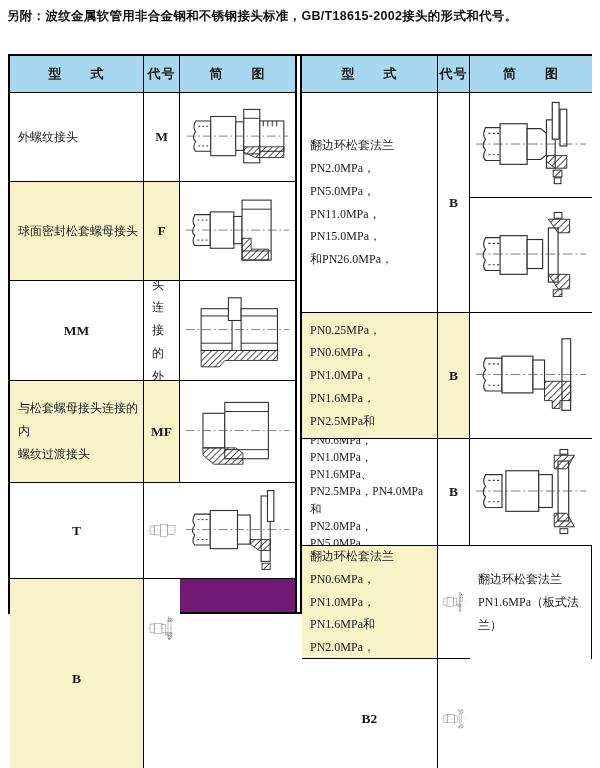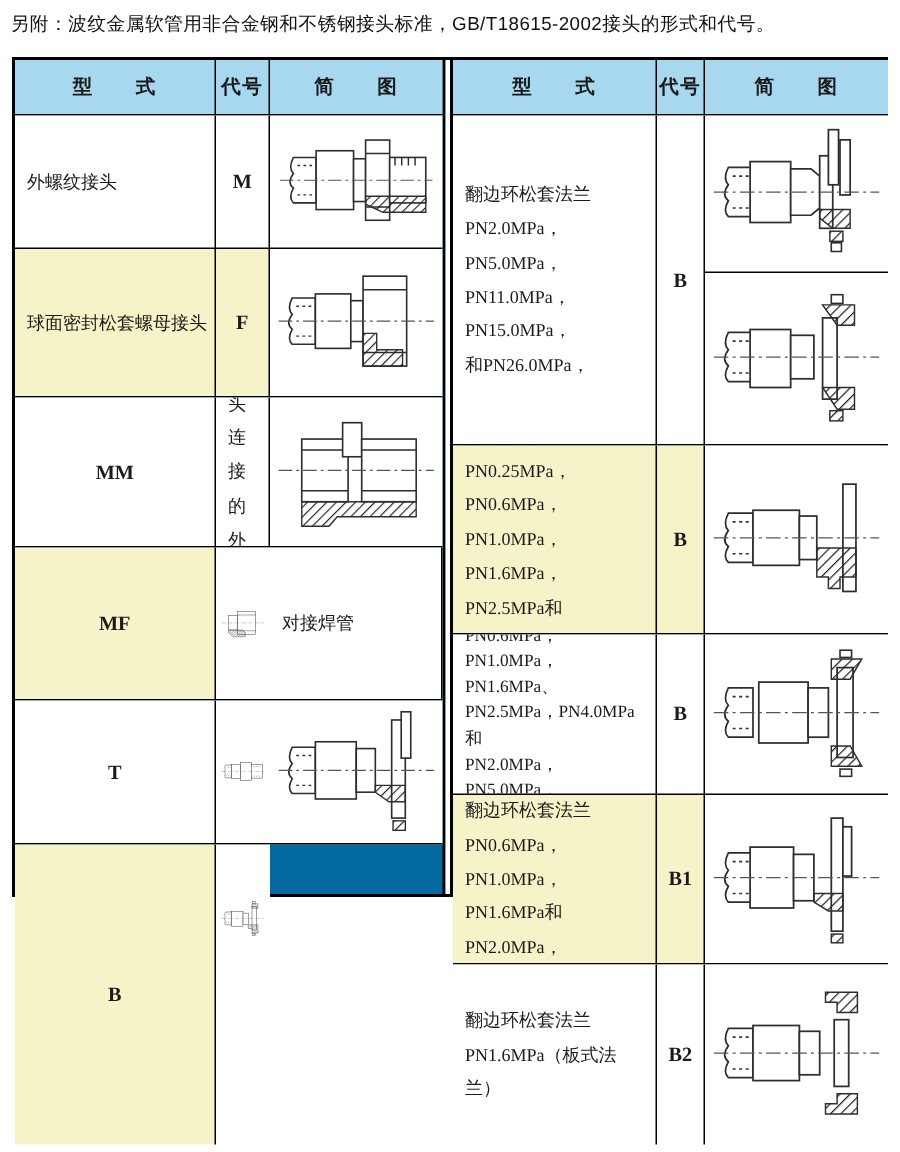--- a/index.html
+++ b/index.html
@@ -1,23 +1,23 @@
 <!DOCTYPE html>
 <html><head>
 <meta charset="utf-8">
 <style>
   * { box-sizing: border-box; margin: 0; padding: 0; }
   html,body { width:600px; height:768px; background:#fff; overflow:hidden;
     font-family:"Liberation Serif","DejaVu Serif",serif; color:#1a1a1a; }
   .page { position:relative; width:600px; height:768px; background:#fff; }
   .title { position:absolute; left:7px; top:8px; width:586px;
     font-family:"Liberation Sans","DejaVu Sans",sans-serif;
-    font-weight:normal; font-size:12.5px; letter-spacing:.3px; color:#111; }
-  .table-outer { position:absolute; left:8px; top:38px; width:584px; height:560px;
-    border:2px solid #000; background:#0369a1; display:flex; }
+    font-weight:bold; font-size:12.5px; letter-spacing:.3px; color:#111; }
+  .table-outer { position:absolute; left:8px; top:54px; width:584px; height:560px;
+    border:2px solid #000; background:#701a75; display:flex; }
   .gap { width:3px; background:#fff; flex:none; }
   .half { display:grid; height:100%; }
   .half.left  { width:287px; border-right:2px solid #000;
     grid-template-columns:134px 36px 115px;
     grid-template-rows:37px 89px 99px 100px 102px 96px 99px 101px; }
   .half.right { width:292px; border-left:2px solid #000;
     grid-template-columns:136px 32px 122px;
     grid-template-rows:37px 105px 115px 126px 107px 113px 120px; }
   .cell { border-right:1px solid #000; border-bottom:1px solid #000;
     overflow:hidden; background:#fff; }
@@ -106,32 +106,33 @@
           <rect class="fw" x="20" y="22" width="34" height="46"></rect>
           <path class="ln" d="M20 30 H54 M20 60 H54"></path>
           <rect class="fw" x="50" y="10" width="14" height="25"></rect>
           <rect class="fw" x="64" y="22" width="40" height="46"></rect>
           <path class="ln" d="M64 30 H104 M64 60 H104"></path>
           <path class="ht" d="M20 68 H104 V79 H46 L40 86 H20 Z"></path>
           <use href="#cline"></use>
         </svg>
       </div>
 
+      <div class="cell t hl">与松套螺母接头连接的内
+螺纹过渡接头</div>
       <div class="cell c hl">MF</div>
       <div class="cell d lastcol">
         <svg class="dg" viewBox="0 0 120 92" preserveAspectRatio="xMidYMid meet">
           <rect class="fw" x="22" y="26" width="24" height="38"></rect>
           <rect class="fw" x="46" y="14" width="48" height="62"></rect>
           <path class="ln" d="M46 24 H94 M46 66 H94"></path>
           <path class="ht" d="M22 64 H58 L66 70 V82 H34 L22 72 Z"></path>
           <use href="#cline"></use>
         </svg>
       </div>
 
-      <div class="cell t">对接焊管</div>
       <div class="cell c">T</div>
       <div class="cell d lastcol">
         <svg class="dg" viewBox="0 0 120 92" preserveAspectRatio="xMidYMid meet">
           <use href="#pipe"></use>
           <rect class="fw" x="30" y="26" width="24" height="38"></rect>
           <rect class="fw" x="54" y="21" width="28" height="48"></rect>
           <rect class="fw" x="82" y="27" width="30" height="36"></rect>
           <path class="ln" stroke-dasharray="2 2.5" d="M86 32 h22 M86 58 h22"></path>
           <use href="#cline"></use>
         </svg>
@@ -239,21 +240,20 @@
           <path class="ht" d="M84 82 H105 L97 68 H84 Z"></path>
           <rect class="ln" x="90" y="2" width="8" height="5"></rect>
           <rect class="ln" x="90" y="84" width="8" height="5"></rect>
           <use href="#cline"></use>
         </svg>
       </div>
 
       <div class="cell t hl">翻边环松套法兰
 PN0.6MPa，PN1.0MPa，
 PN1.6MPa和PN2.0MPa，</div>
-      <div class="cell c hl">B1</div>
       <div class="cell d lastcol">
         <svg class="dg" viewBox="0 0 120 92" preserveAspectRatio="xMidYMid meet">
           <use href="#pipe"></use>
           <rect class="fw" x="28" y="24" width="30" height="42"></rect>
           <rect class="fw" x="58" y="29" width="14" height="32"></rect>
           <rect class="fw" x="84" y="4" width="8" height="78"></rect>
           <rect class="fw" x="92" y="10" width="6" height="34"></rect>
           <path class="ht" d="M72 56 H92 V68 H82 L72 62 Z"></path>
           <rect class="ht" x="84" y="84" width="8" height="6"></rect>
           <use href="#cline"></use>

